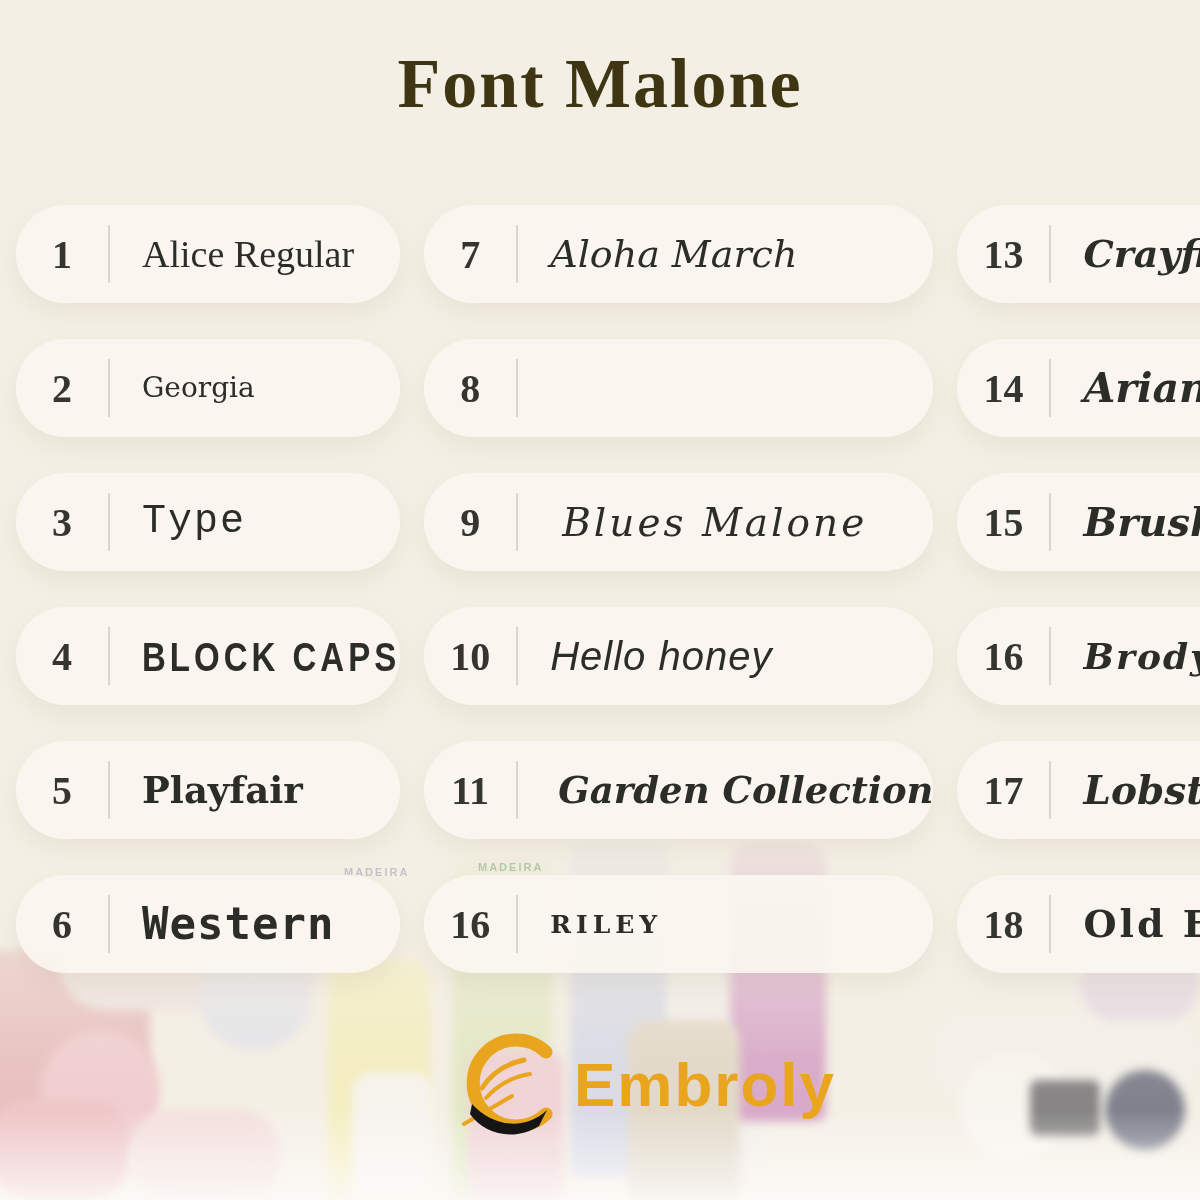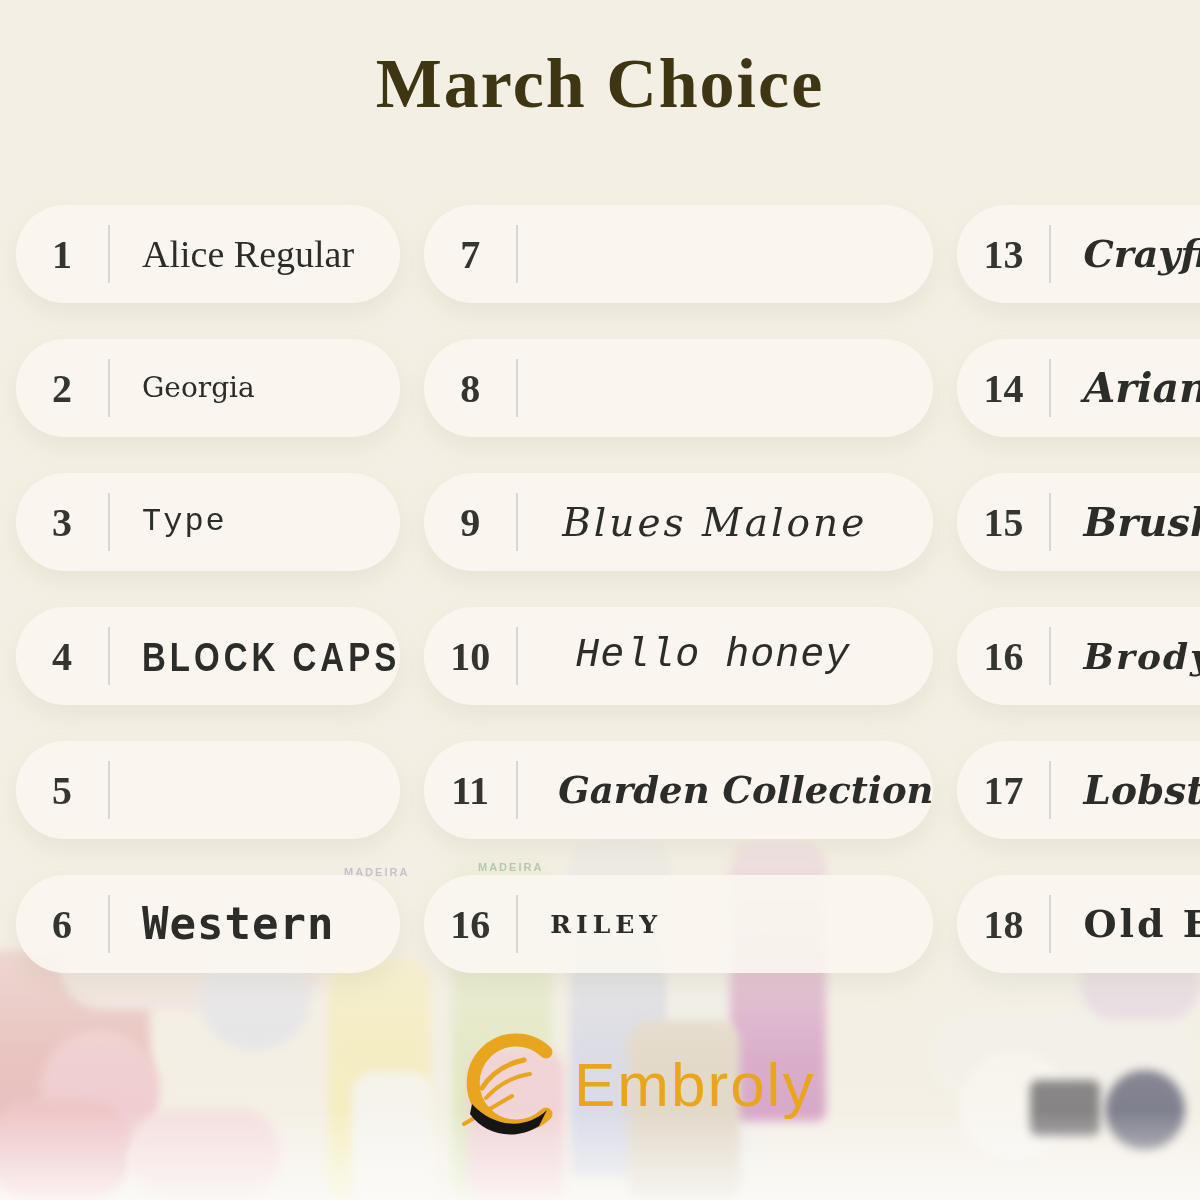--- a/index.html
+++ b/index.html
@@ -67,55 +67,55 @@
     font-weight:700;font-size:40px;color:#35352f;
   }
   .sep{width:2px;height:58px;background:#d8d6d0;flex:0 0 2px;}
   .name{
     padding-left:32px;color:#2c2c28;white-space:nowrap;line-height:1;
   }
 
   
   .fx-alice     {font-family:"Liberation Serif",serif;font-size:38px;}
   .fx-georgia   {font-family:"DejaVu Serif",serif;font-size:28px;}
-  .fx-type      {font-family:"Liberation Mono",monospace;font-size:32px;letter-spacing:2px;}
+  .fx-type      {font-family:"Liberation Mono",monospace;font-size:40px;letter-spacing:2px;}
   .fx-block     {font-family:"Liberation Sans",sans-serif;font-weight:700;font-size:33px;
                  letter-spacing:4px;transform:scaleY(1.25);transform-origin:left center;}
   .fx-playfair  {font-family:"DejaVu Serif",serif;font-weight:700;font-size:37px;}
   .fx-western   {font-family:"DejaVu Sans Mono",monospace;font-weight:700;font-size:44px;letter-spacing:1px;}
   .fx-aloha     {font-family:"DejaVu Serif",serif;font-style:italic;font-size:38px;}
   .fx-charline  {font-family:"DejaVu Serif",serif;font-style:italic;font-size:40px;}
   .fx-blues     {font-family:"DejaVu Serif",serif;font-style:italic;font-size:39px;letter-spacing:3px;padding-left:44px;}
-  .fx-hello     {font-family:Liberation Mono, monospace;font-style:italic;font-size:40px;letter-spacing:1px;margin-left:25px;}
+  .fx-hello     {font-family:Liberation Sans, sans-serif;font-style:italic;font-size:40px;letter-spacing:1px;}
   .fx-garden    {font-family:"DejaVu Serif",serif;font-style:italic;font-weight:700;font-size:37px;padding-left:40px;}
   .fx-riley     {font-family:"DejaVu Serif",serif;font-weight:700;font-size:25px;letter-spacing:5px;}
   .fx-crayfish  {font-family:"DejaVu Serif",serif;font-style:italic;font-weight:700;font-size:38px;}
   .fx-ariane    {font-family:"DejaVu Serif",serif;font-style:italic;font-weight:700;font-size:41px;}
   .fx-brusher   {font-family:"DejaVu Serif",serif;font-style:italic;font-weight:700;font-size:40px;}
   .fx-brody     {font-family:"DejaVu Serif",serif;font-style:italic;font-weight:700;font-size:36px;letter-spacing:2px;}
   .fx-lobster   {font-family:"DejaVu Serif",serif;font-style:italic;font-weight:700;font-size:39px;}
   .fx-oldeng    {font-family:"DejaVu Serif",serif;font-weight:700;font-size:38px;letter-spacing:3px;}
 
   
   .logo{
     position:absolute;left:452px;top:1026px;
     display:flex;align-items:center;gap:10px;z-index:5;
   }
   .logo-text{
     font-family:"Liberation Sans",sans-serif;
-    font-weight:400;font-size:62px;letter-spacing:2px;
+    font-weight:700;font-size:62px;letter-spacing:2px;
     color:#e9a51e;
   }
 </style>
 </head>
 <body>
 
 <div class="canvas">
 
-  <h1 class="page-title">March Choice</h1>
+  <h1 class="page-title">Font Malone</h1>
 
   <div class="photo">
 
     <div class="sp" style="left:-40px;top:150px;width:190px;height:200px;background:#dfa0a4;border-radius:40px;"></div>
     <div class="sp round" style="left:40px;top:230px;width:120px;height:120px;background:#ecb6c0;"></div>
     <div class="sp" style="left:60px;top:120px;width:260px;height:90px;background:#e9d9da;border-radius:45px;"></div>
     <div class="sp round" style="left:200px;top:150px;width:110px;height:100px;background:#d9dceb;"></div>
     <div class="sp" style="left:-10px;top:300px;width:140px;height:100px;background:#eaa9b2;border-radius:40px;"></div>
     <div class="sp" style="left:130px;top:310px;width:150px;height:90px;background:#f3d3d6;border-radius:40px;"></div>
 
@@ -161,30 +161,32 @@
       <span class="name fx-type">Type</span>
     </div>
     <div class="pill">
       <span class="num">4</span>
       <span class="sep"></span>
       <span class="name fx-block">BLOCK CAPS</span>
     </div>
     <div class="pill">
       <span class="num">5</span>
       <span class="sep"></span>
+      <span class="name fx-playfair">Playfair</span>
     </div>
     <div class="pill">
       <span class="num">6</span>
       <span class="sep"></span>
       <span class="name fx-western">Western</span>
     </div>
 
     <div class="pill">
       <span class="num">7</span>
       <span class="sep"></span>
+      <span class="name fx-aloha">Aloha March</span>
     </div>
     <div class="pill">
       <span class="num">8</span>
       <span class="sep"></span>
     </div>
     <div class="pill">
       <span class="num">9</span>
       <span class="sep"></span>
       <span class="name fx-blues">Blues Malone</span>
     </div>

